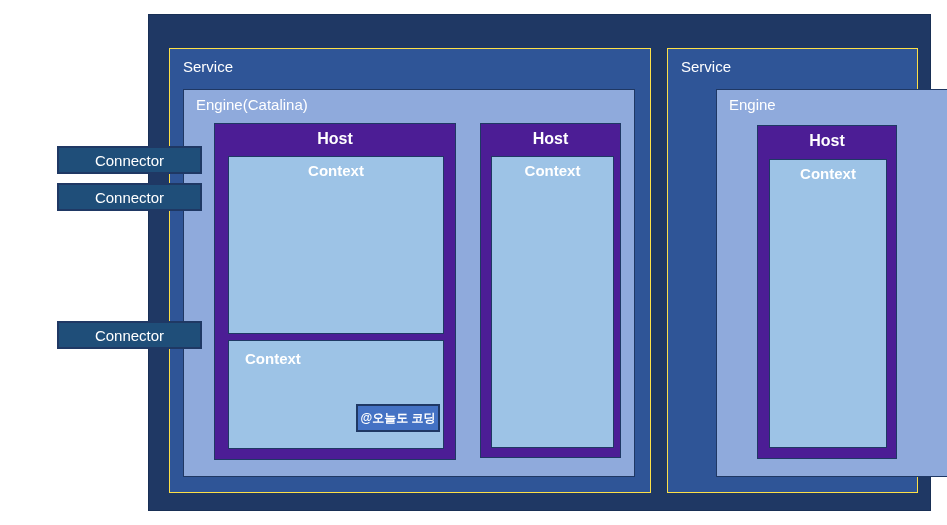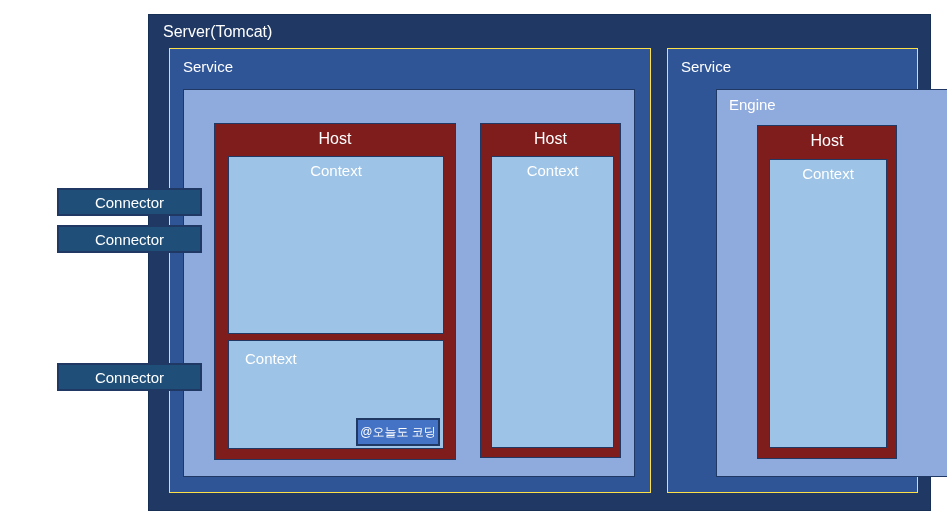--- a/index.html
+++ b/index.html
@@ -16,63 +16,63 @@
   .service{background:#2F5597;border:1px solid #fde047;}
   #service-left{left:20px;top:33px;width:482px;height:445px;}
   #service-right{left:518px;top:33px;width:251px;height:445px;}
   .service>.lbl{margin:9px 0 0 13px;font-size:15px;}
   
   .engine{background:#8FAADC;border:1px solid #1F3864;}
   #engine-left{left:13px;top:40px;width:452px;height:388px;}
   #engine-right{left:16px;top:40px;width:244px;height:388px;margin-left:32px;}
   .engine>.lbl{margin:6px 0 0 12px;font-size:15px;}
   
-  .host{background:#7f1d1d;border:1.5px solid #1F3864;}
+  .host{background:#4c1d95;border:1.5px solid #1F3864;font-weight:bold;}
   #host1{left:30px;top:33px;width:242px;height:337px;}
   #host2{left:296px;top:33px;width:141px;height:335px;}
   #host3{left:40px;top:35px;width:140px;height:334px;}
   .host>.lbl{margin-top:6px;text-align:center;font-size:16px;}
   
   .context{background:#9DC3E6;border:1.5px solid #1F3864;}
   #context1{left:13px;top:32px;width:216px;height:178px;text-align:center;}
   #context1 .lbl{font-size:15px;line-height:21px;}
   #context1 .lbl:first-child{margin-top:3px;}
   #context2{left:13px;top:216px;width:216px;height:109px;}
   #context2>.lbl{margin:9px 0 0 16px;font-size:15px;}
   #context-h2{left:10px;top:32px;width:123px;height:292px;}
   #context-h3{left:11px;top:33px;width:118px;height:289px;}
   #context-h2>.lbl,#context-h3>.lbl{margin-top:5px;text-align:center;font-size:15px;}
   
   .connector{
     position:absolute;left:57px;width:145px;height:28px;background:#1F4E79;
     border:2px solid #1F3864;box-sizing:border-box;display:flex;
-    align-items:center;justify-content:center;font-size:15px;z-index:5;margin-top:42px;
+    align-items:center;justify-content:center;font-size:15px;z-index:5;
   }
   #connector-1{top:146px;}
   #connector-2{top:183px;}
   #connector-3{top:321px;}
   
   #badge{
-    position:absolute;right:3px;bottom:2px;width:84px;height:28px;background:#4472C4;
+    position:absolute;right:3px;bottom:16px;width:84px;height:28px;background:#4472C4;
     border:2px solid #1F3864;box-sizing:border-box;display:flex;
     align-items:center;justify-content:center;font-size:12px;
   }
 </style>
 </head>
 <body>
 
 <div id="page">
 
   <div id="server" class="box">
-    <span class="lbl">Server(Tomcat)</span>
 
     <div id="service-left" class="box service">
       <span class="lbl">Service</span>
 
       <div id="engine-left" class="box engine">
+        <span class="lbl">Engine(Catalina)</span>
 
         <div id="host1" class="box host">
           <span class="lbl">Host</span>
 
           <div id="context1" class="box context">
             <span class="lbl">Context</span>
           </div>
 
           <div id="context2" class="box context">
             <span class="lbl">Context</span>

